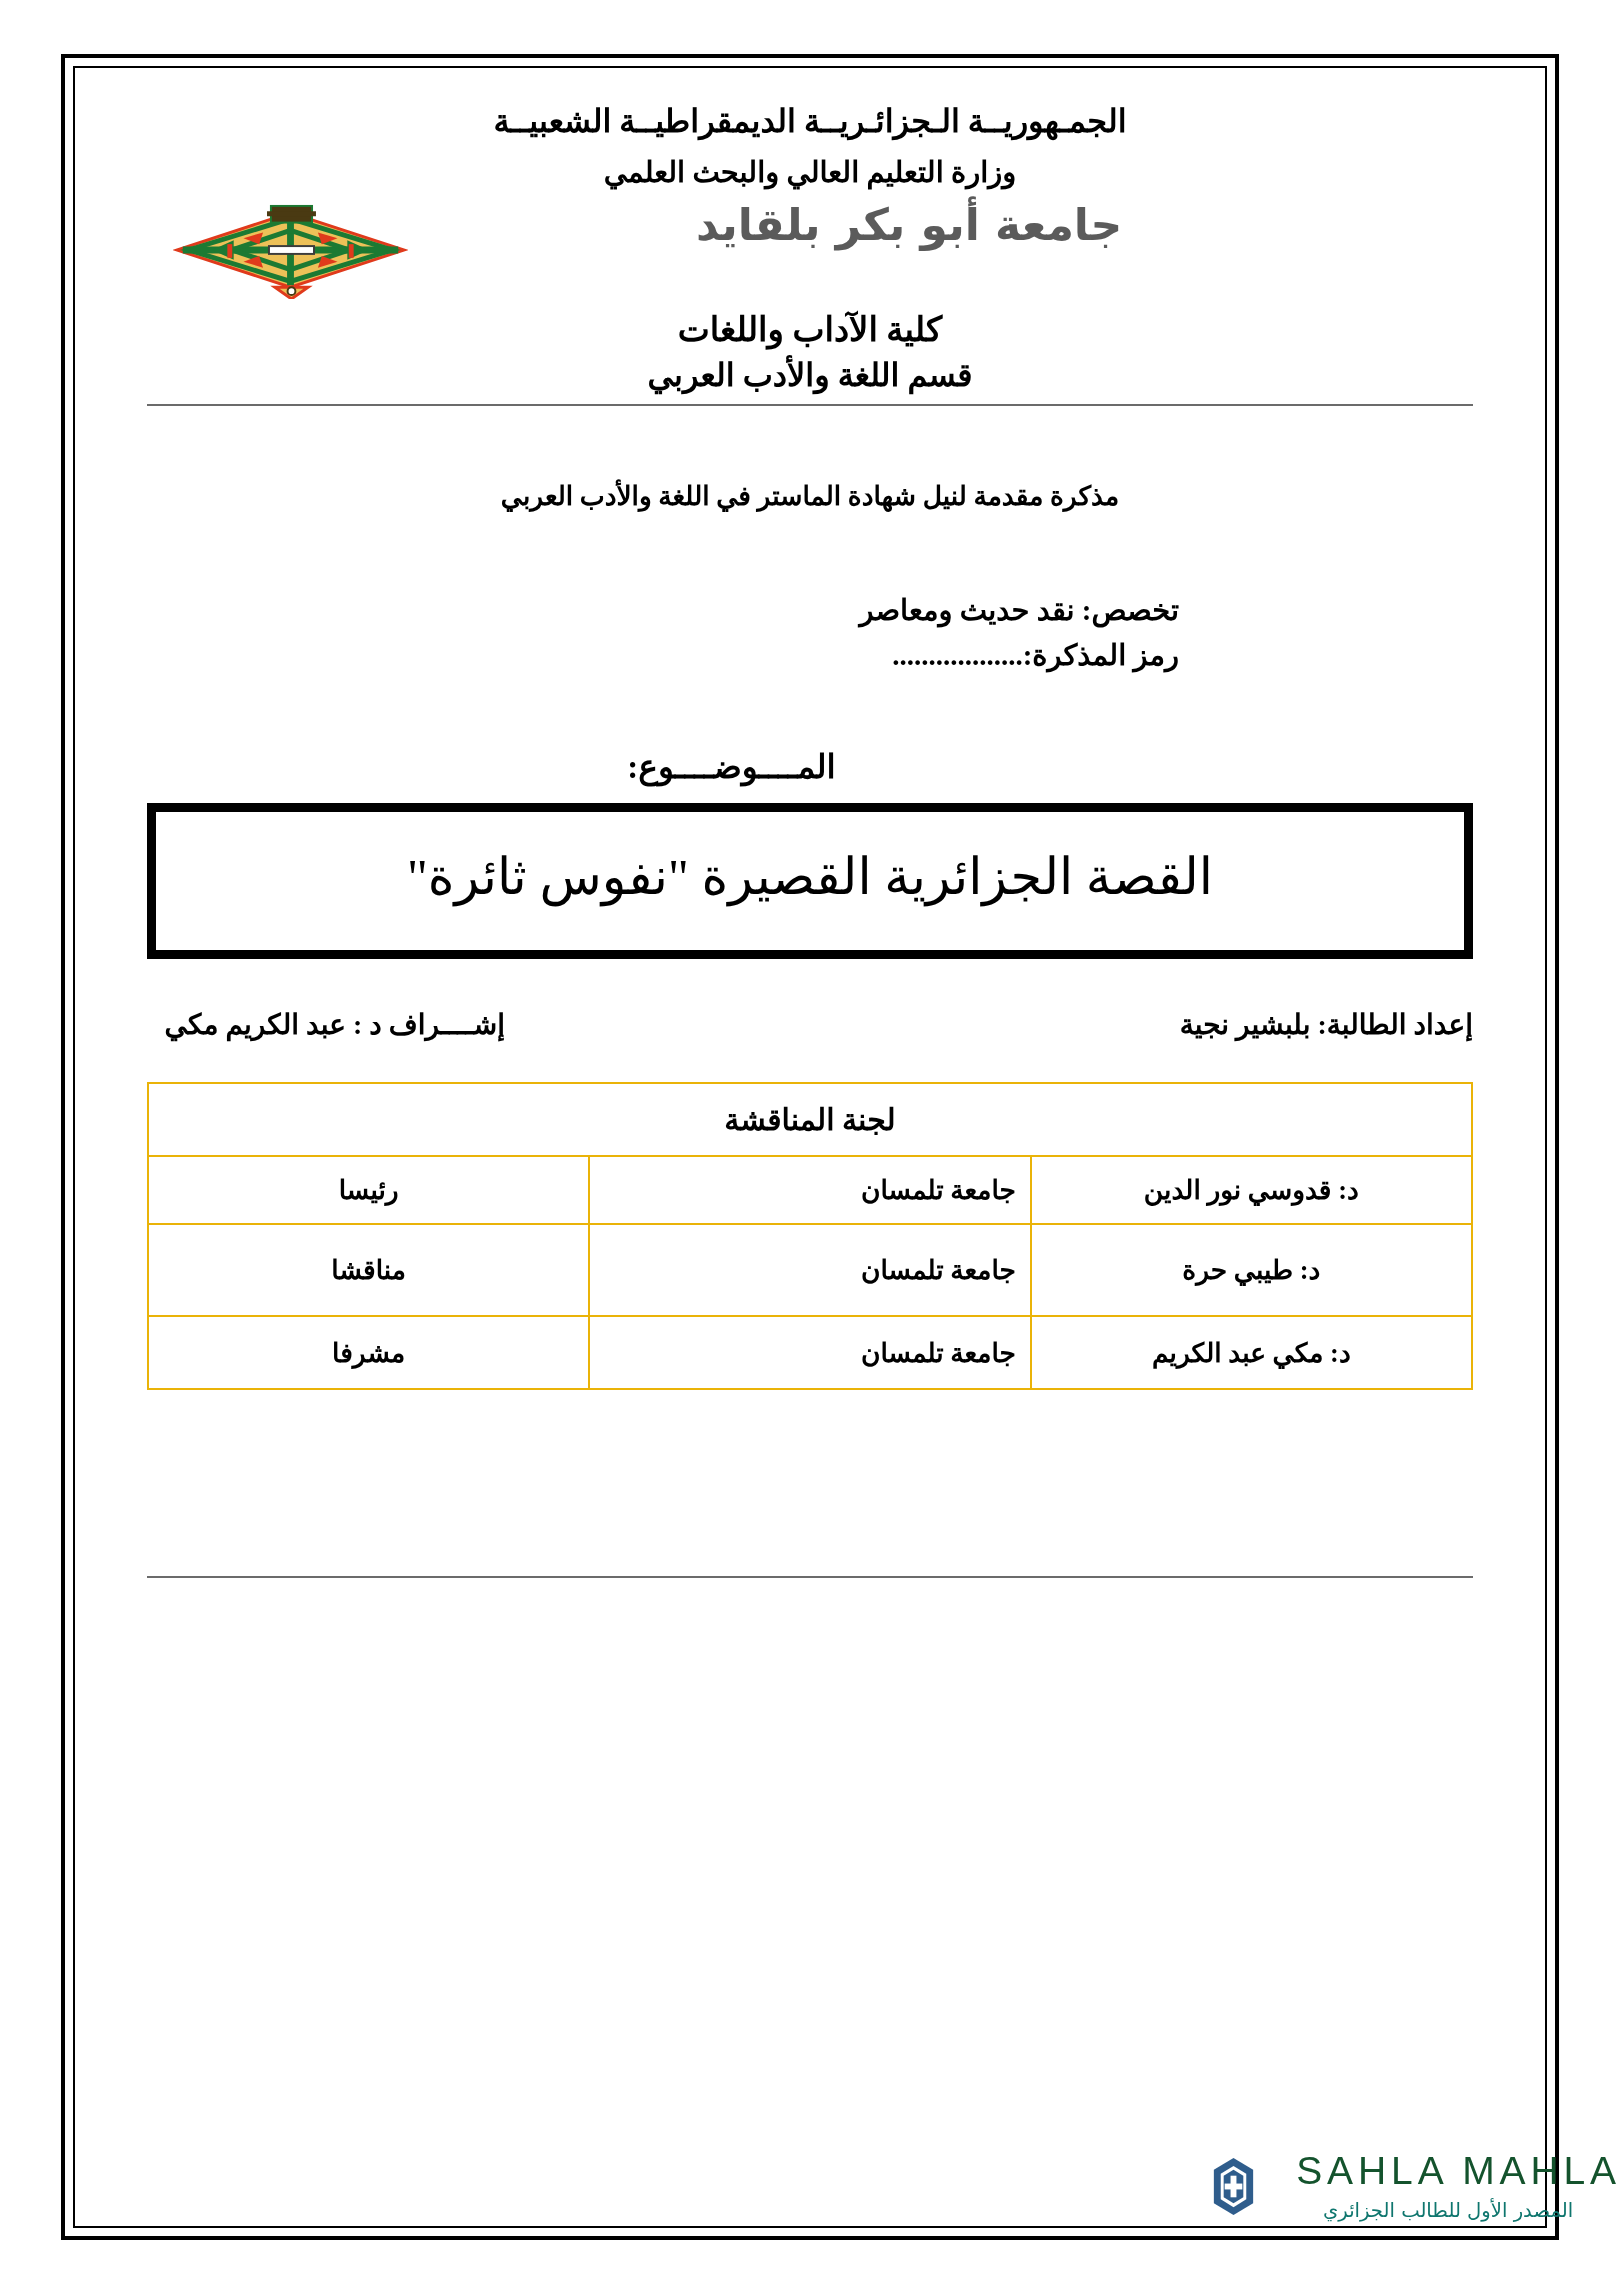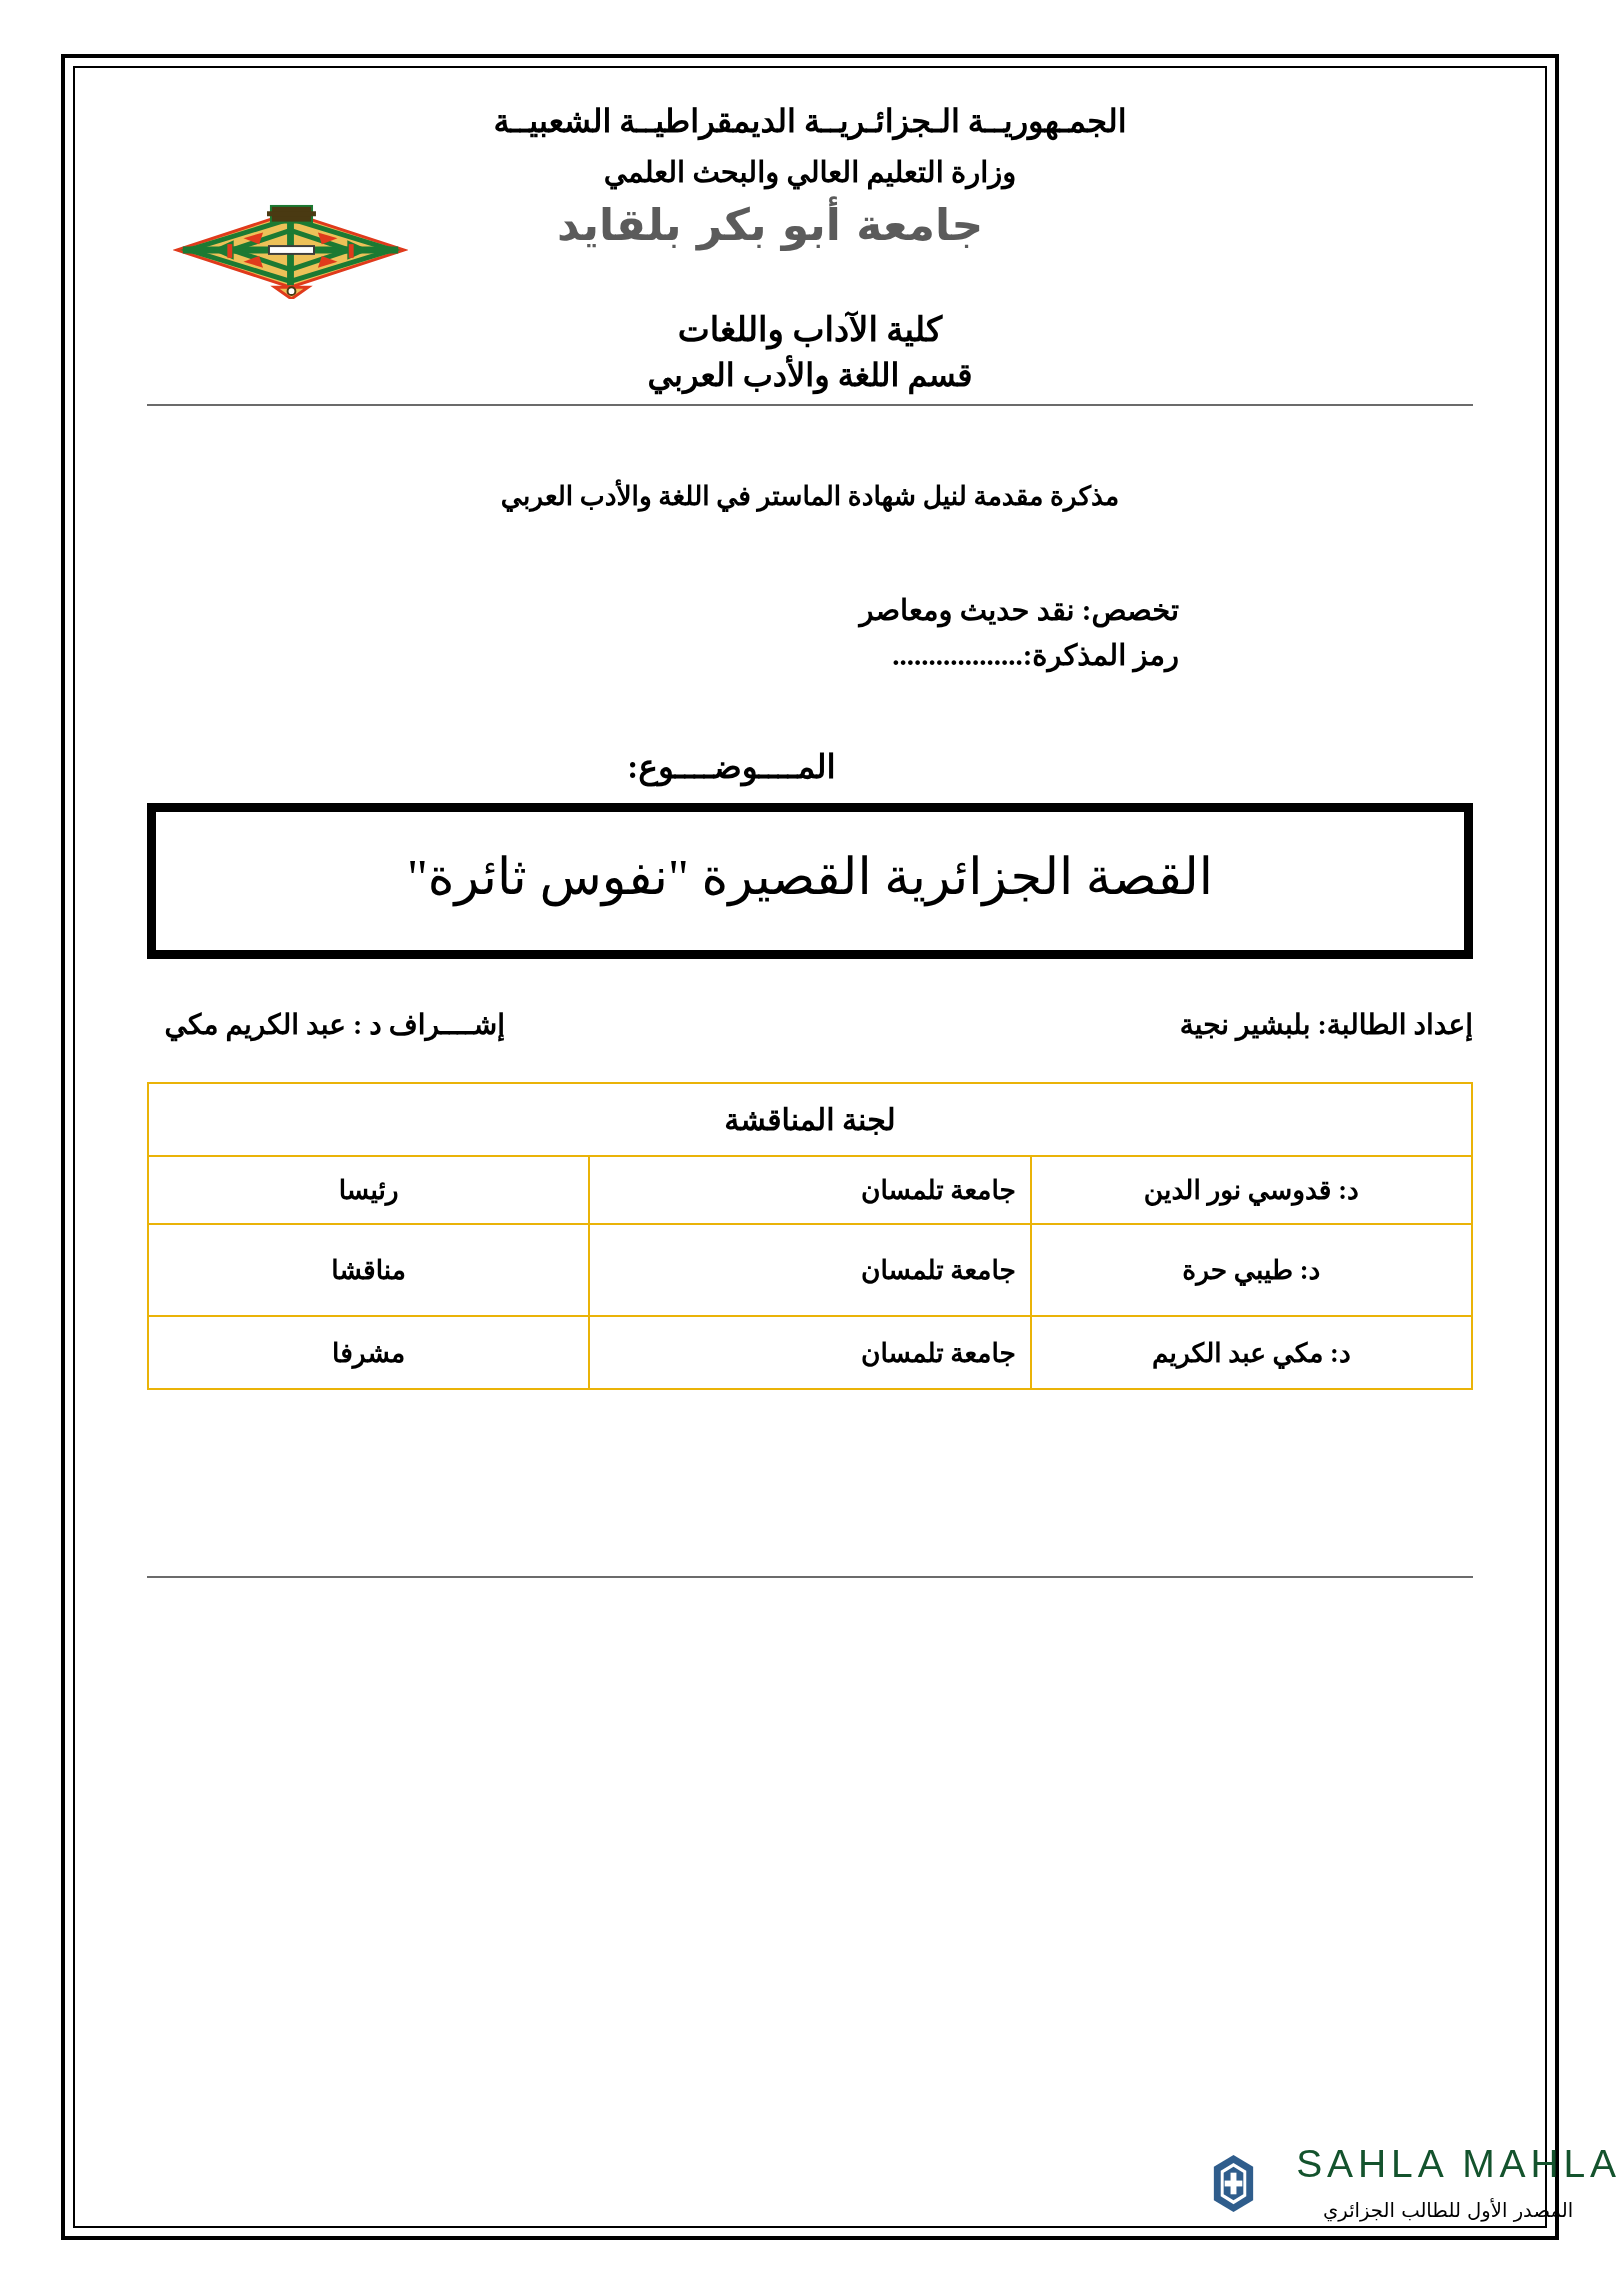--- a/index.html
+++ b/index.html
@@ -65,23 +65,23 @@
   }
 
   
   .logo-strip {
     position: relative;
     height: 103px;
     margin-top: 7.8px;
   }
   .logo-wordmark {
     position: absolute;
-    right: 230px;
+    right: 221px;
     top: 2px;
-    text-align: left;
+    text-align: center;
     width: 686px;
   }
   .logo-ar {
     font-size: 44px;
     font-weight: bold;
     color: #5b5b5b;
     letter-spacing: 8.8px;
     line-height: 1.0;
     font-family: "DejaVu Sans", sans-serif;
     white-space: nowrap;
@@ -235,22 +235,22 @@
     font-size: 39px;
     letter-spacing: 4.9px;
     color: #14532d;
     font-weight: normal;
     line-height: 1.0;
     margin-left: 21px;
   }
   .wm-sub {
     direction: rtl;
     font-size: 19.6px;
-    color: #000000;
-    margin-top: 16px;
+    color: #0f766e;
+    margin-top: 9px;
     font-family: "DejaVu Sans", sans-serif;
   }
   .wm-glyph { width: 55px; height: 61px; }
 </style>
 </head>
 <body>
 
 <div class="page-frame">
   <div class="page-frame-inner"></div>
 </div>

